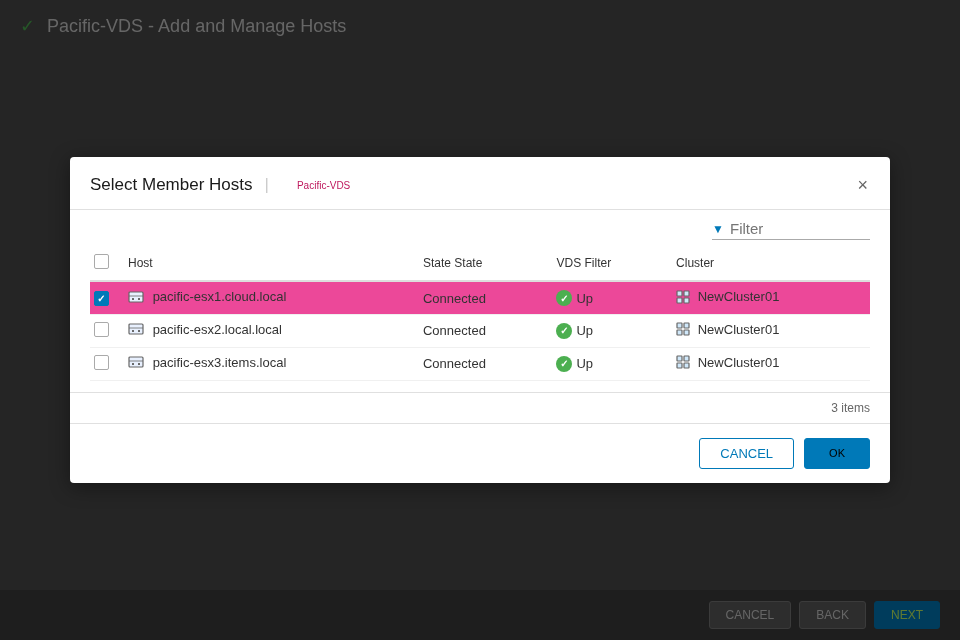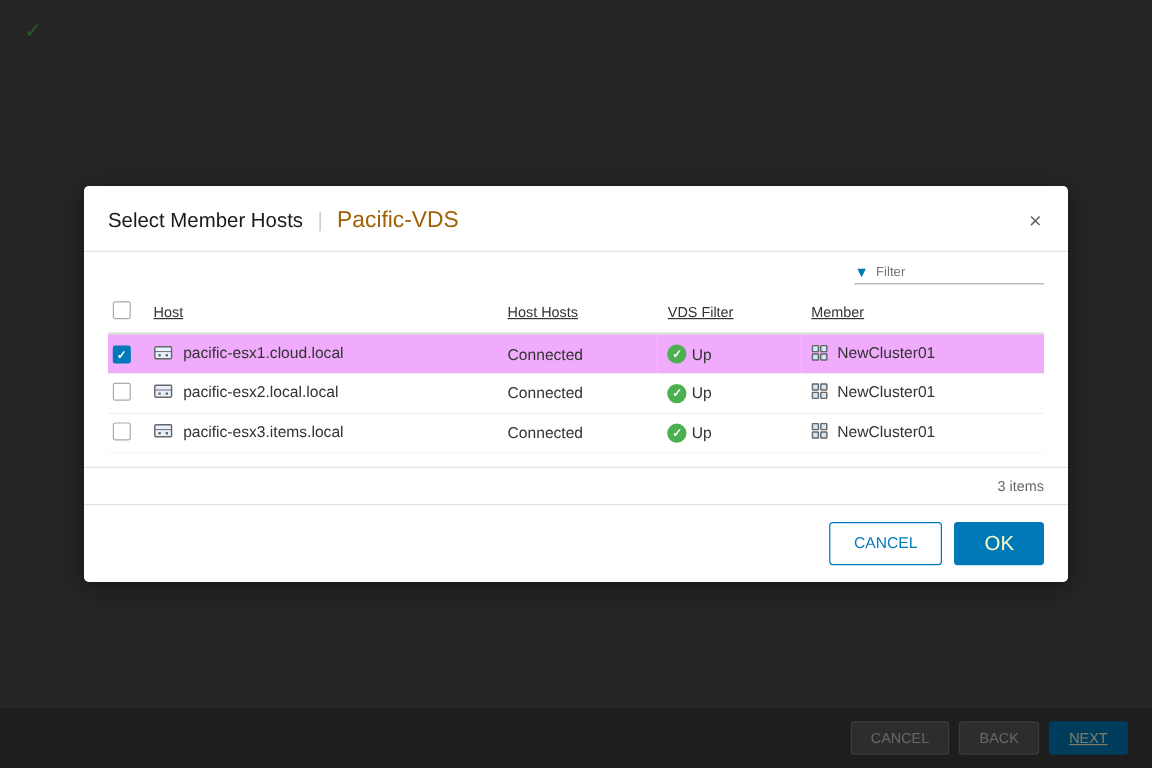--- a/index.html
+++ b/index.html
@@ -48,22 +48,23 @@
       color: #1a1a1a;
     }
 
     .dialog-separator {
       color: #ccc;
       margin: 0 12px;
       font-size: 17px;
     }
 
     .dialog-subtitle {
-      font-size: 19px;
-      color: #a16207;
+      font-size: 10px;
+      color: #be185d;
+      margin-left: 16px;
     }
 
     .dialog-close {
       margin-left: auto;
       cursor: pointer;
       font-size: 18px;
       color: #666;
       background: none;
       border: none;
       line-height: 1;
@@ -87,21 +88,21 @@
     }
 
     .filter-icon {
       color: #0079b8;
       font-size: 12px;
     }
 
     .filter-input {
       border: none;
       outline: none;
-      font-size: 11px;
+      font-size: 15px;
       color: #0369a1;
       width: 140px;
       background: transparent;
     }
 
     
     .table-wrapper {
       flex: 1;
       overflow-y: auto;
       padding: 0 20px;
@@ -116,21 +117,20 @@
       border-bottom: 2px solid #ddd;
     }
 
     th {
       text-align: left;
       padding: 8px 8px;
       font-weight: 500;
       color: #333;
       font-size: 12px;
       white-space: nowrap;
-      text-decoration: underline;
     }
 
     th.checkbox-col {
       width: 30px;
       padding-left: 4px;
     }
 
     td {
       padding: 7px 8px;
       font-size: 13px;
@@ -140,21 +140,21 @@
 
     td.checkbox-col {
       padding-left: 4px;
     }
 
     tbody tr {
       border-bottom: 1px solid #f0f0f0;
     }
 
     tbody tr.selected {
-      background: #f0abfc;
+      background: #ec4899;
     }
 
     
     .cb {
       width: 15px;
       height: 15px;
       border: 1px solid #aaa;
       display: inline-flex;
       align-items: center;
       justify-content: center;
@@ -221,24 +221,24 @@
       color: #0079b8;
       background: #fff;
       border-radius: 3px;
       font-size: 13px;
       cursor: pointer;
     }
 
     .btn-ok {
       padding: 7px 24px;
       border: 1px solid #0079b8;
-      color: #fef9c3;
+      color: #000000;
       background: #0079b8;
       border-radius: 3px;
-      font-size: 17px;
+      font-size: 11px;
       cursor: pointer;
     }
 
     
     .page-bg {
       position: absolute;
       top: 0; left: 0; right: 0; bottom: 0;
       background: #4a4a4a;
     }
 
@@ -281,31 +281,31 @@
       padding: 6px 16px;
       border-radius: 3px;
       font-size: 12px;
       color: #ccc;
       background: #5a5a5a;
       border: 1px solid #777;
     }
 
     .page-btn.active {
       background: #0079b8;
-      color: #fef9c3;
+      color: #bef264;
       border-color: #0079b8;
-      text-decoration: underline;
     }
   </style>
 </head>
 <body>
 
 <div class="page-bg">
   <div class="page-header-bar">
     <span class="page-check">✓</span>
+    <span class="page-title-text">Pacific-VDS - Add and Manage Hosts</span>
   </div>
   <div class="page-bottom-bar">
     <button class="page-btn">CANCEL</button>
     <button class="page-btn">BACK</button>
     <button class="page-btn active">NEXT</button>
   </div>
 </div>
 
 <div class="overlay">
 
@@ -329,27 +329,27 @@
       <table>
         <thead>
           <tr>
             <th class="checkbox-col">
               <div class="cb"></div>
             </th>
             <th>
               <span>Host</span>
             </th>
             <th>
-              <span>Host Hosts</span>
+              <span>State State</span>
             </th>
             <th>
               <span>VDS Filter</span>
             </th>
             <th>
-              <span>Member</span>
+              <span>Cluster</span>
             </th>
           </tr>
         </thead>
         <tbody id="hosts-tbody">
 
         <tr class="selected">
               <td class="checkbox-col"><div class="cb checked"></div></td>
               <td>
       <span style="vertical-align:middle; margin-right:5px;">
         <svg width="16" height="14" viewBox="0 0 16 14" fill="none" xmlns="http://www.w3.org/2000/svg">

